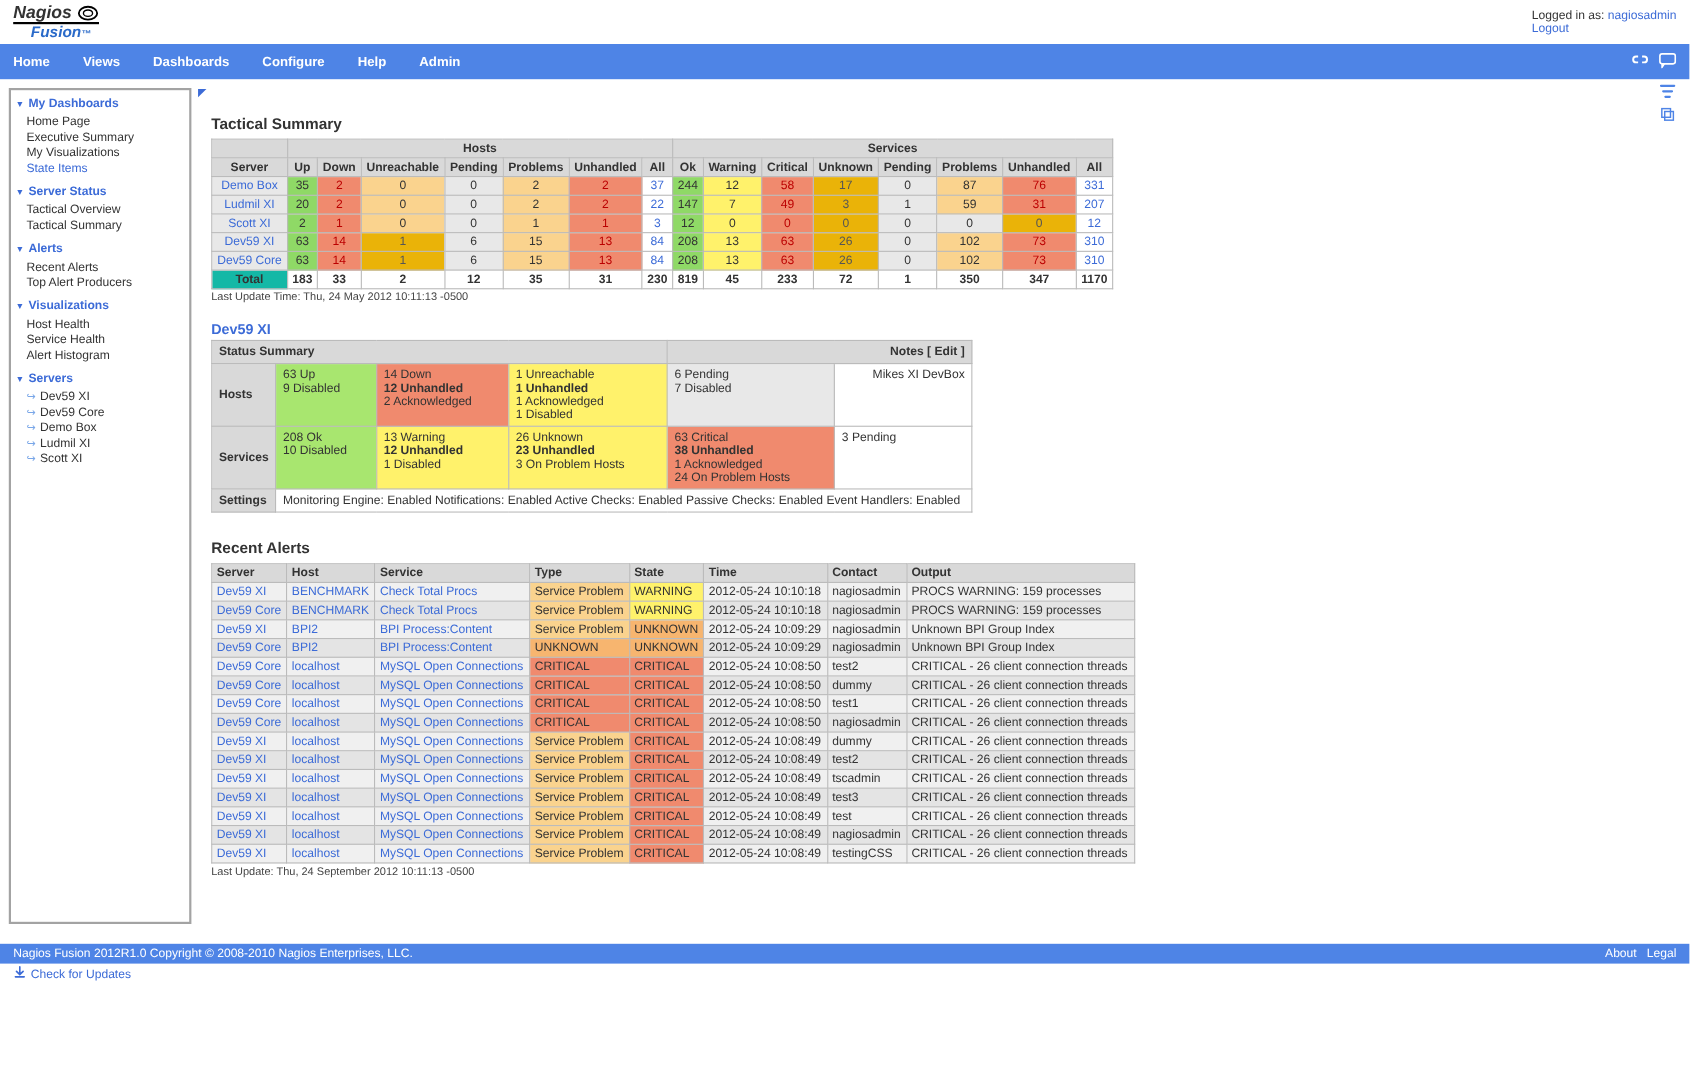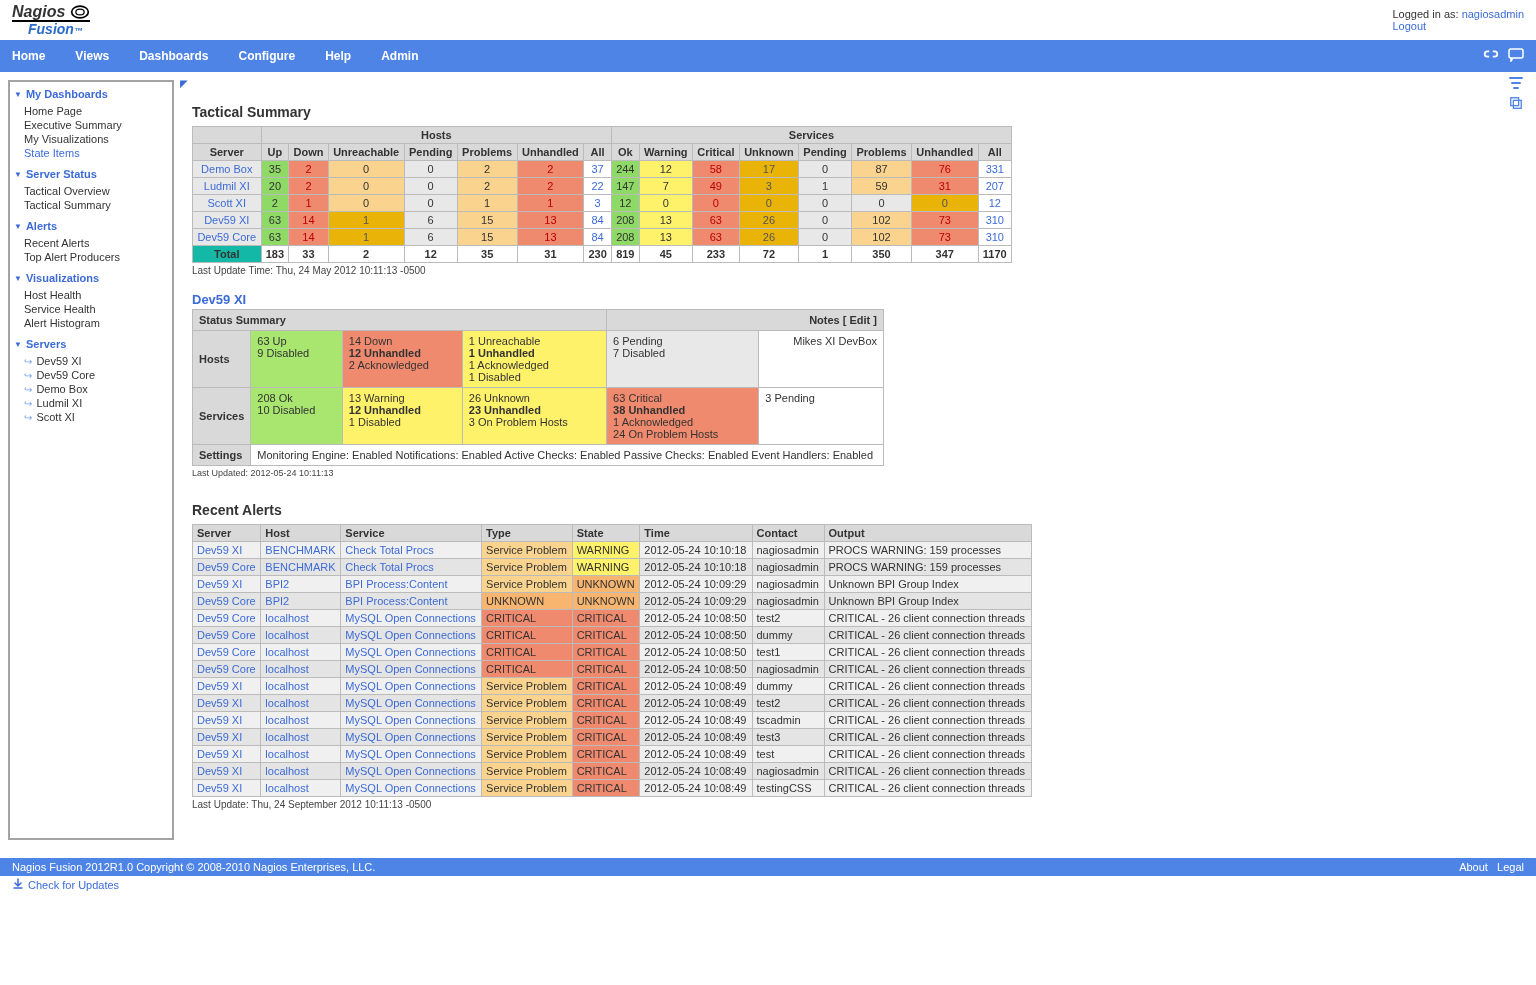--- a/index.html
+++ b/index.html
@@ -375,21 +375,20 @@
               <div>24 On Problem Hosts</div>
             </td>
         <td>3 Pending</td>
       </tr>
       <tr class="settings-row">
         <td class="row-header">Settings</td>
         <td colspan="5">Monitoring Engine: Enabled   Notifications: Enabled   Active Checks: Enabled   Passive Checks: Enabled   Event Handlers: Enabled</td>
       </tr>
     </tbody>
       </table>
-    <div class="timestamp" style="font-size:9px;">Last Updated: 2012-05-24 10:11:13</div>
 
     <h2 class="section-title">Recent Alerts</h2>
     <table class="alerts">
       <thead>
           <tr id="alerts-cols">
             <th>Server</th>
             <th>Host</th>
             <th>Service</th>
             <th>Type</th>
             <th>State</th>

